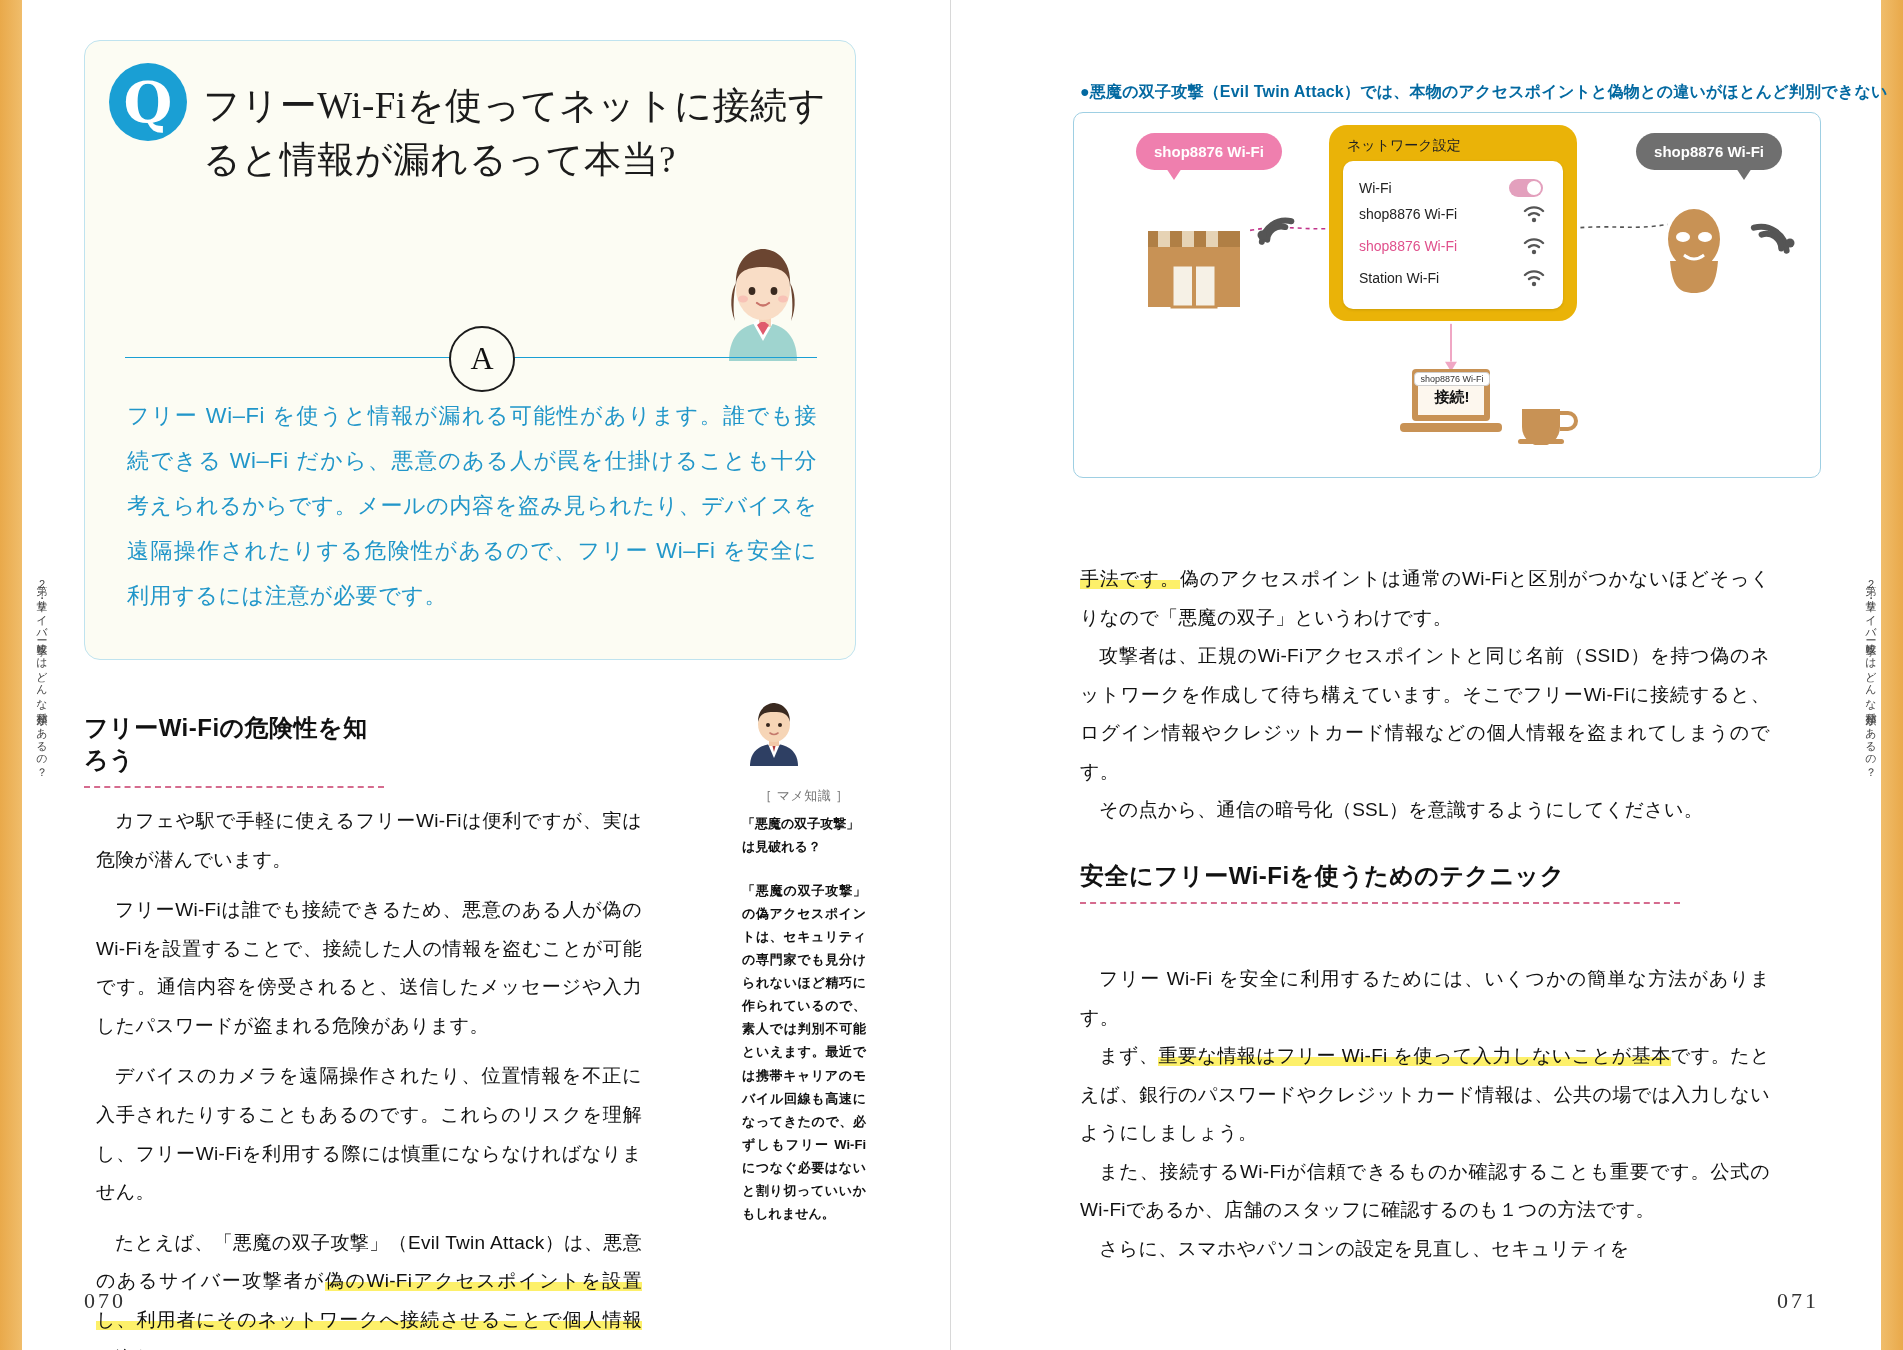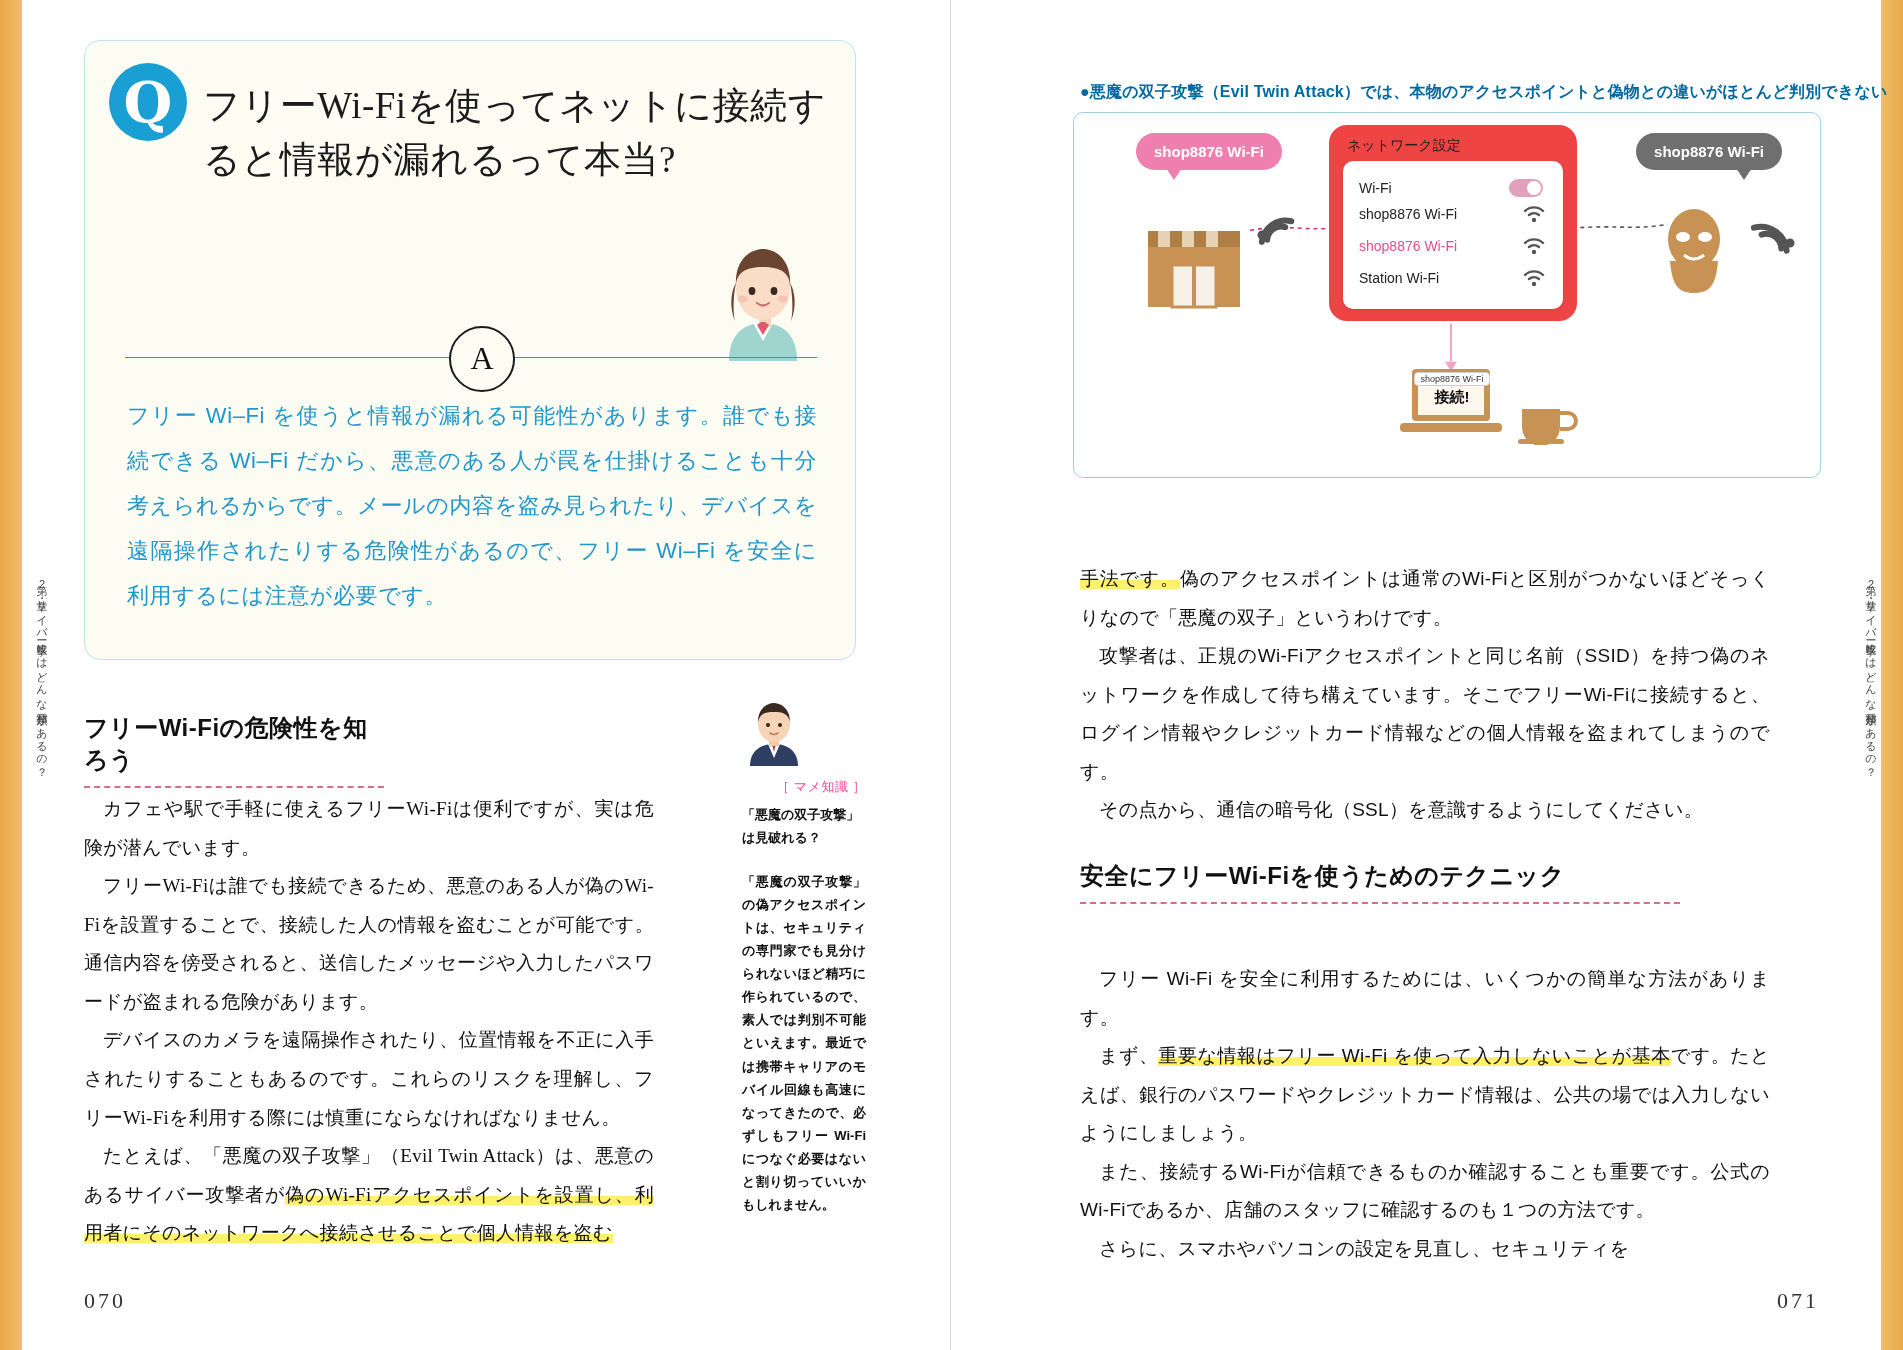--- a/index.html
+++ b/index.html
@@ -158,44 +158,45 @@
 
   
   .body-col {
     position: absolute;
     font-size: 19px;
     line-height: 2.03;
     color: #111;
     text-align: justify;
     letter-spacing: 0.3px;
   }
-  .body-col p { margin: 0; text-indent: 1em; font-family: Liberation Serif, serif; }
+  .body-col p { margin: 12px; text-indent: 1em; }
   .hl {
     background: linear-gradient(transparent 55%, #fdf06a 55%);
   }
 
   
   .mame {
     position: absolute;
     right: 84px;
     top: 700px;
     width: 124px;
   }
   .mame-avatar {
     position: relative;
     width: 64px;
     height: 66px;
     margin: 0 auto 8px auto;
   }
   .mame-label {
     font-size: 13px;
-    text-align: right;
-    color: #ec4899;
+    text-align: center;
+    color: #737373;
     margin-bottom: 8px;
     letter-spacing: 0.5px;
+    margin-top: 9px;
   }
   .mame-title {
     font-size: 13px;
     font-weight: bold;
     line-height: 1.75;
     color: #111;
     margin-bottom: 20px;
   }
   .mame-body {
     font-size: 13px;
@@ -256,21 +257,21 @@
   }
   .bubble.pink:after { left: 30px; border-top: 12px solid #ef7fae; }
   .bubble.gray:after { right: 30px; border-top: 12px solid #6f6f6f; }
 
   .phone-panel {
     position: absolute;
     left: 255px;
     top: 12px;
     width: 248px;
     height: 196px;
-    background: #ef4444;
+    background: #eab308;
     border-radius: 18px;
   }
   .panel-inner {
     position: absolute;
     left: 14px;
     top: 36px;
     width: 220px;
     height: 148px;
     background: #fff;
     border-radius: 10px;

